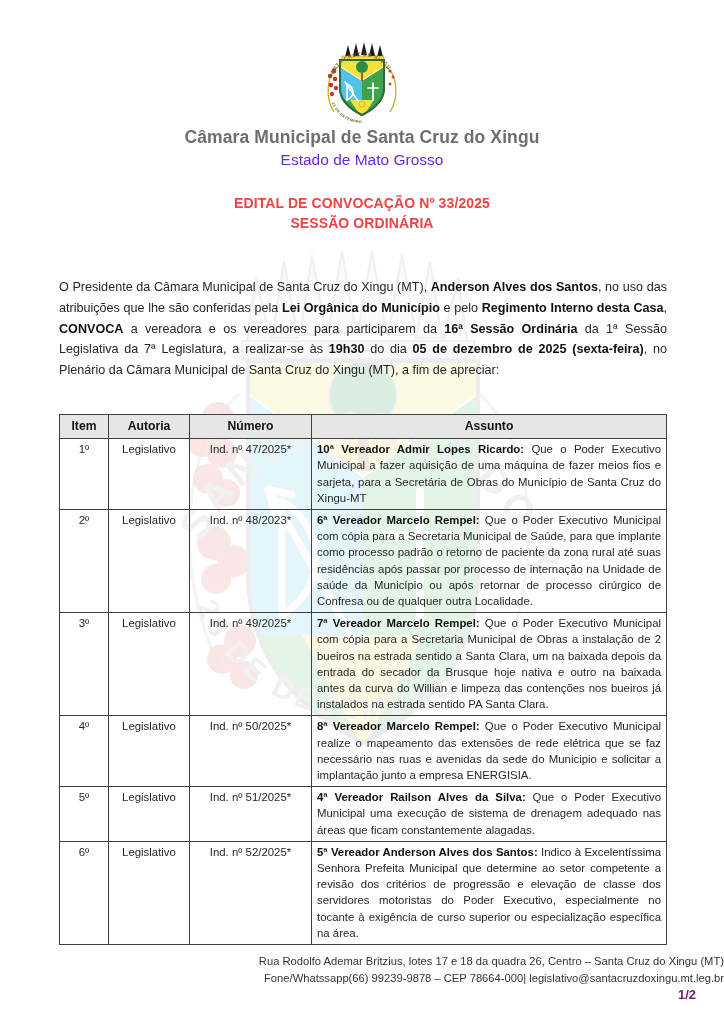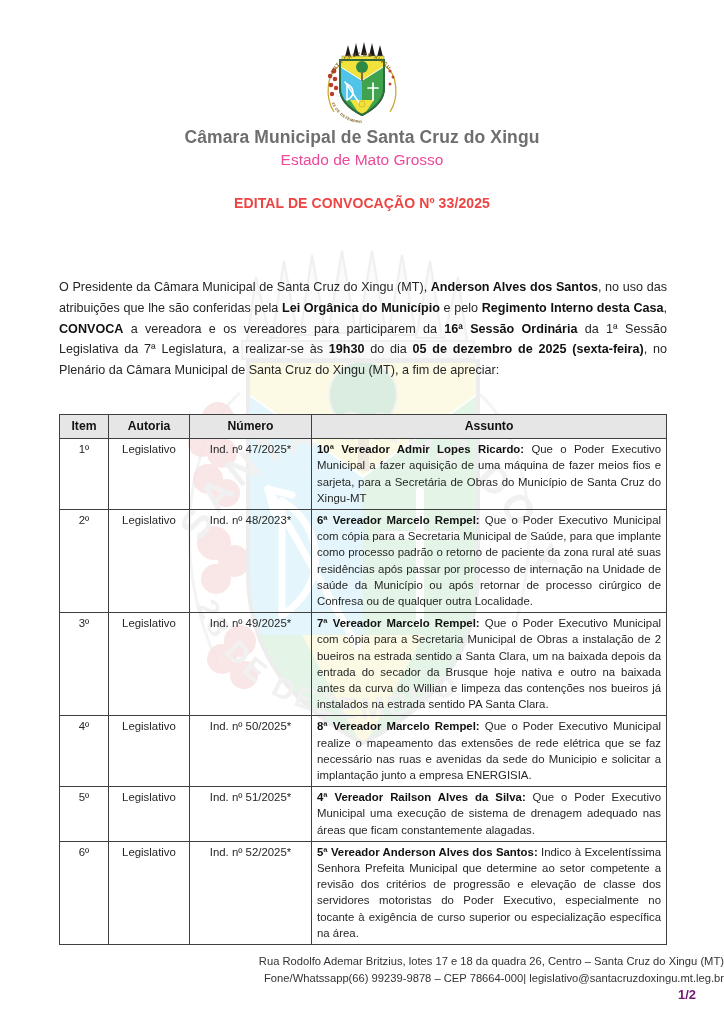--- a/index.html
+++ b/index.html
@@ -53,21 +53,21 @@
   }
   .org-title {
     font-size: 17.5px;
     font-weight: bold;
     color: #6e6e6e;
     letter-spacing: 0.1px;
     line-height: 1.3;
   }
   .org-sub {
     font-size: 15.5px;
-    color: #ec4899;
+    color: #6d28d9;
     line-height: 1.45;
   }
   .doc-title-block {
     position: absolute;
     left: 0; right: 0;
     top: 193px;
     text-align: center;
     z-index: 3;
   }
   .doc-title {
@@ -326,20 +326,21 @@
     </svg>
   </div>
 
   <div class="org-block">
     <div class="org-title">Câmara Municipal de Santa Cruz do Xingu</div>
     <div class="org-sub">Estado de Mato Grosso</div>
   </div>
 
   <div class="doc-title-block">
     <div class="doc-title">EDITAL DE CONVOCAÇÃO Nº 33/2025</div>
+    <div class="doc-title">SESSÃO ORDINÁRIA</div>
   </div>
 
   <div class="body-para">O Presidente da Câmara Municipal de Santa Cruz do Xingu (MT), <b>Anderson Alves dos Santos</b>, no uso das atribuições que lhe são conferidas pela <b>Lei Orgânica do Município</b> e pelo <b>Regimento Interno desta Casa</b>, <b>CONVOCA</b> a vereadora e os vereadores para participarem da <b>16ª Sessão Ordinária</b> da 1ª Sessão Legislativa da 7ª Legislatura, a realizar-se às <b>19h30</b> do dia <b>05 de dezembro de 2025 (sexta-feira)</b>, no Plenário da Câmara Municipal de Santa Cruz do Xingu (MT), a fim de apreciar:</div>
 
   <div class="tbl-wrap">
     <table class="edital">
       <colgroup>
         <col class="c-item">
           <col class="c-aut">
           <col class="c-num">

